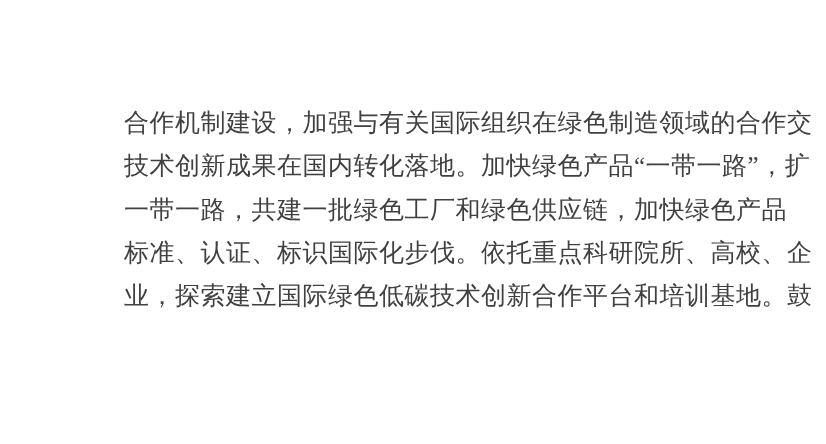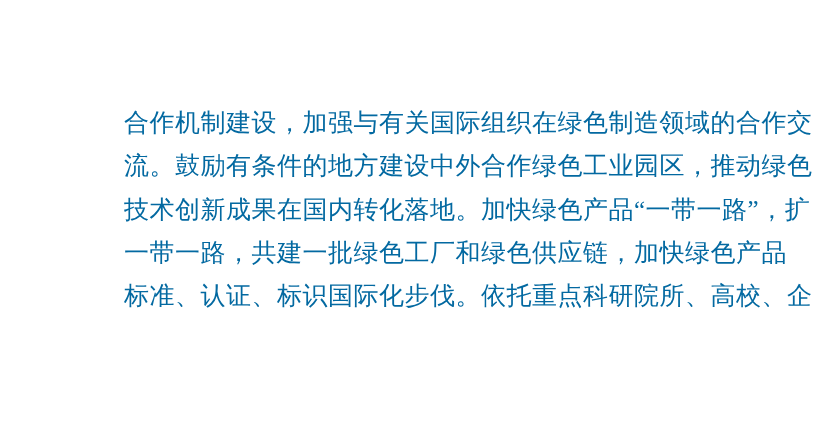--- a/index.html
+++ b/index.html
@@ -25,34 +25,34 @@
   .text-block {
     position: absolute;
     left: 124px;
     top: 101px;
     width: 582px;
   }
   .text-line {
     font-size: 25px;
     line-height: 43.3px;
     height: 43.3px;
-    color: #0369a1;
+    color: #404040;
     text-align: justify;
     text-align-last: justify;
     text-justify: inter-character;
     white-space: nowrap;
     letter-spacing: 0.5px;
     font-weight: 400;
     -webkit-font-smoothing: antialiased;
   }
 </style>
 </head>
 <body>
 
 <div class="page">
   <div class="text-block">
     <div class="text-line">合作机制建设，加强与有关国际组织在绿色制造领域的合作交</div>
-    <div class="text-line">流。鼓励有条件的地方建设中外合作绿色工业园区，推动绿色</div>
     <div class="text-line">技术创新成果在国内转化落地。加快绿色产品“一带一路”，扩</div>
     <div class="text-line">一带一路，共建一批绿色工厂和绿色供应链，加快绿色产品</div>
     <div class="text-line">标准、认证、标识国际化步伐。依托重点科研院所、高校、企</div>
+    <div class="text-line">业，探索建立国际绿色低碳技术创新合作平台和培训基地。鼓</div>
   </div>
 </div>
 
 </body></html>

